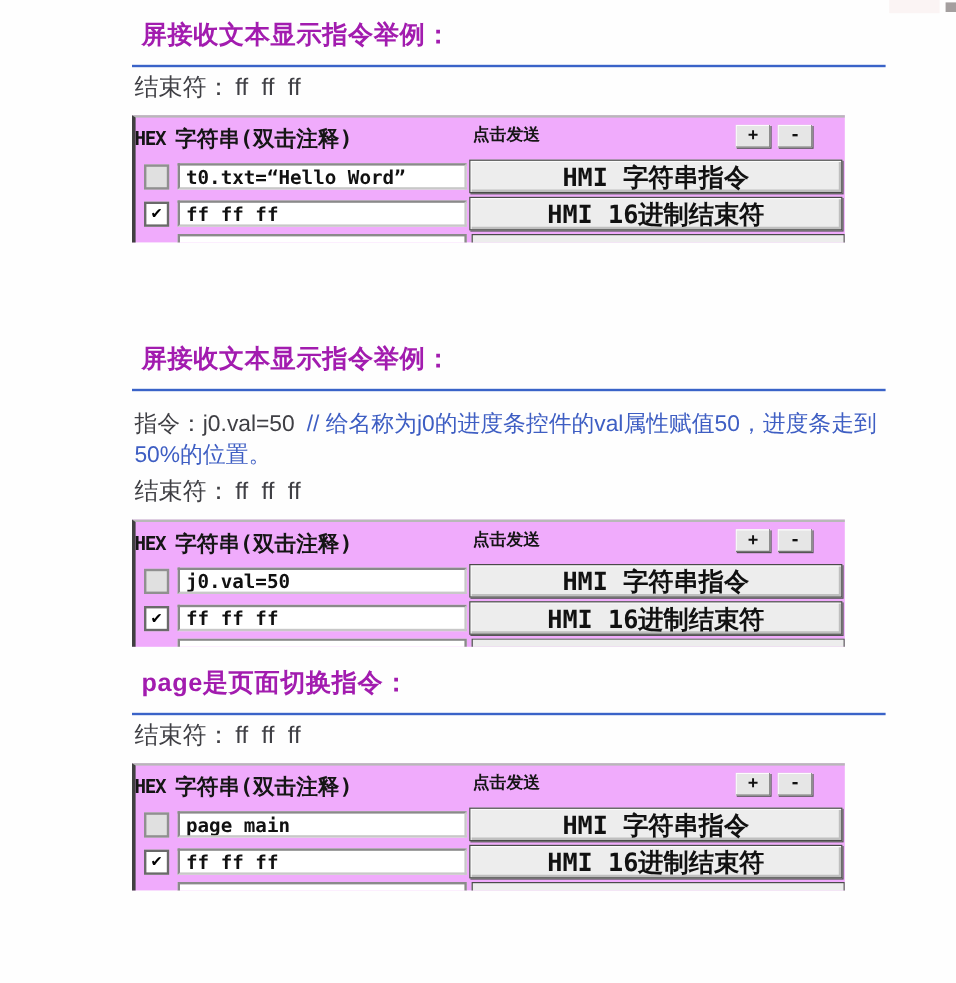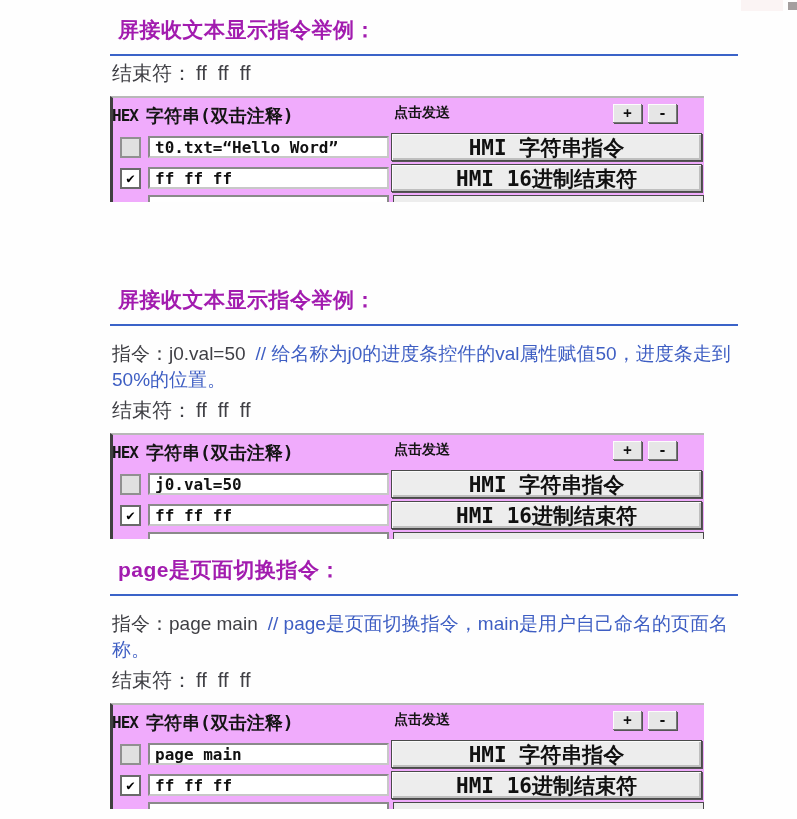--- a/index.html
+++ b/index.html
@@ -140,21 +140,20 @@
     <div class="partial-row">
       <div class="partial-input"></div>
       <div class="partial-button"></div>
     </div>
   </div>
 </div>
 
 <div class="section" id="sec3">
   <h2 class="section-heading">page是页面切换指令：</h2>
   <div class="divider"></div>
-  <p class="cmd-line"><span>指令：</span><span class="code">page main</span><span class="comment">// page是页面切换指令，main是用户自己命名的页面名称。</span></p>
   <p class="term-line"><span>结束符：</span><span class="term-val">ff  ff  ff</span></p>
 
   <div class="panel">
     <div class="panel-header">
       <span class="hex-label">HEX</span>
       <span class="str-label">字符串(双击注释)</span>
       <span class="send-label">点击发送</span>
       <div class="pm-group">
         <button class="pm-btn">+</button>
         <button class="pm-btn">-</button>

